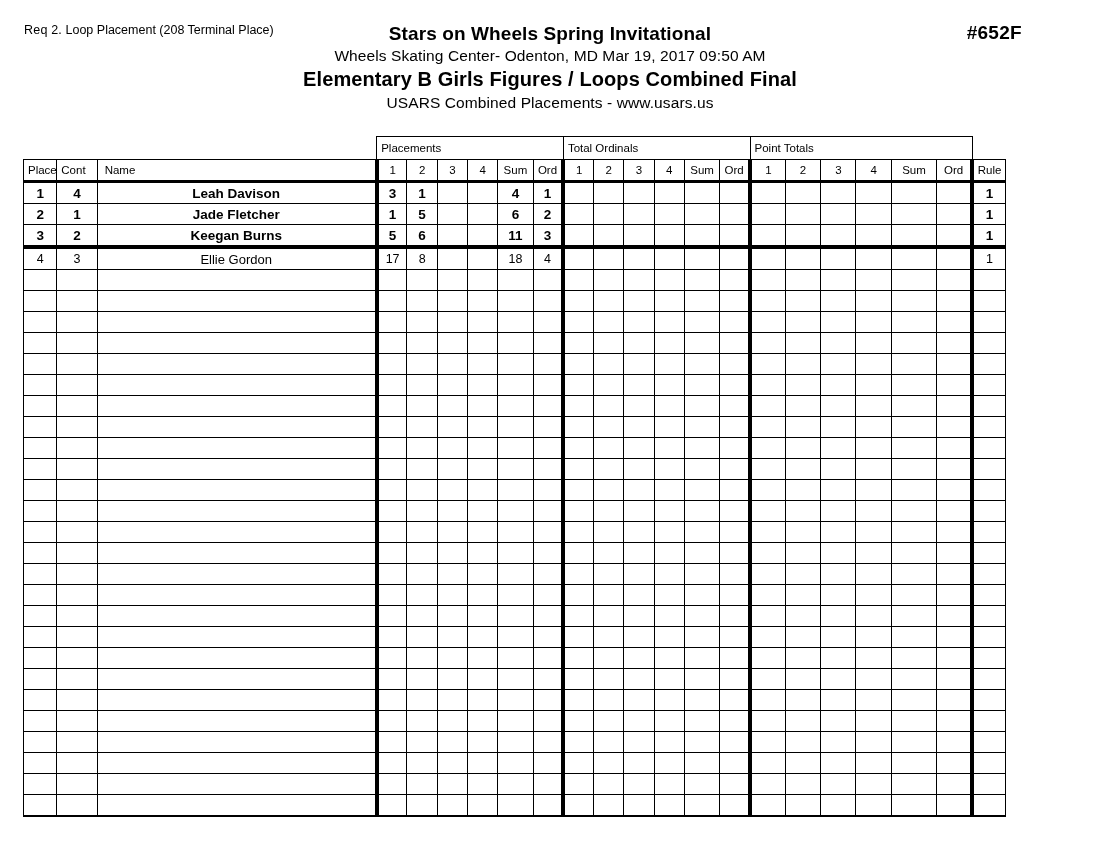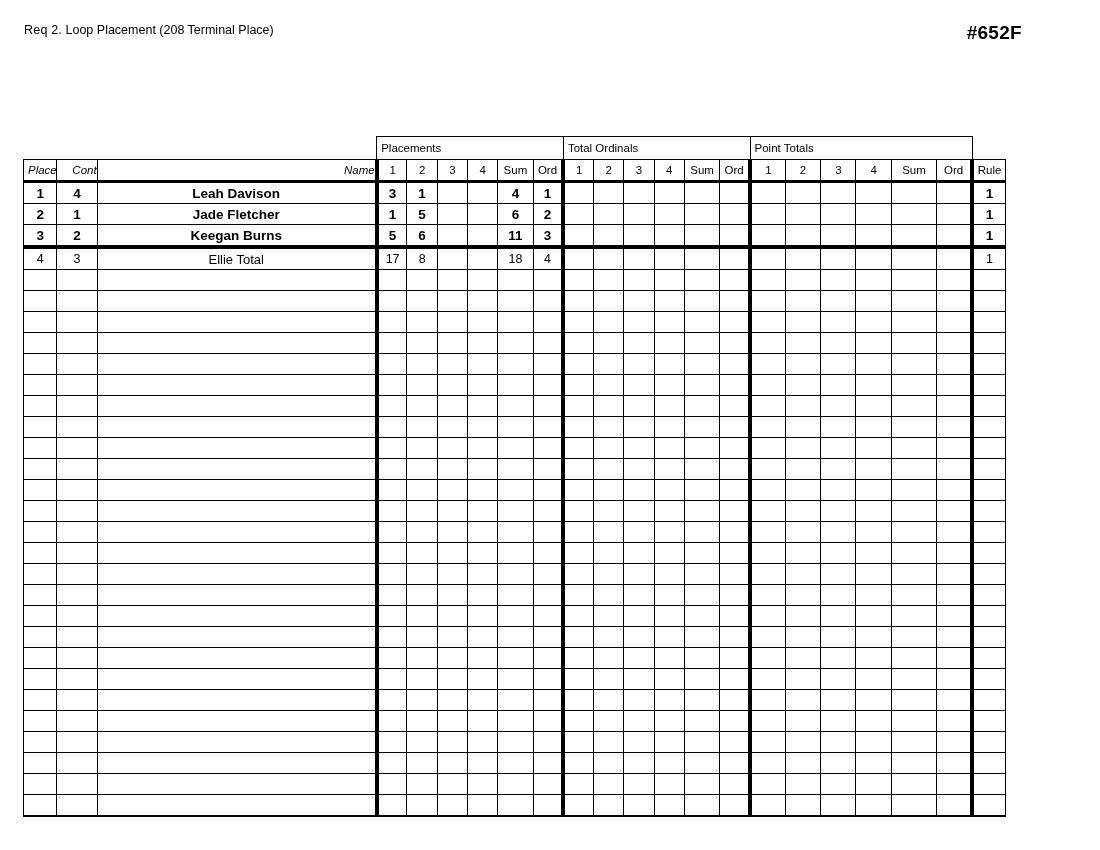--- a/index.html
+++ b/index.html
@@ -109,23 +109,22 @@
     font-size: 11.5px;
   }
   tr.band td.bandgap { border: none; }
 
   
   tr.colhead td {
     height: 20px;
     font-size: 11.5px;
   }
   tr.colhead td.left-head {
-    text-align: right;
+    text-align: left;
     padding-left: 4px;
-    font-style: italic;
   }
   tr.colhead td.namecol { padding-left: 7px; }
 
   
   .tsep-left  { border-left: 4px solid #000 !important; }
   .tsep-right { border-right: 4px solid #000 !important; }
 
   td.nm { text-align: left; padding-left: 6px; font-size: 13px; }
   td.ctr { text-align: center; }
 
@@ -159,20 +158,26 @@
 
   <div class="req-block">
     <div class="req-line">
       <span class="req-lbl">Req  2.</span>
       <span>Loop Placement (208 Terminal Place)</span>
     </div>
   </div>
 
   <div class="event-no">#652F</div>
 
+  <div class="title-stack">
+    <div class="title-main">Stars on Wheels Spring Invitational</div>
+    <div class="title-venue">Wheels Skating Center- Odenton, MD  Mar 19, 2017  09:50 AM</div>
+    <div class="title-event">Elementary B Girls Figures / Loops Combined Final</div>
+    <div class="title-org">USARS Combined Placements - www.usars.us</div>
+  </div>
 
 </div>
 
 <div id="sheet">
   <table class="grid">
     <colgroup>
       <col style="width:33px">
         <col style="width:40px">
         <col style="width:277px">
       <col style="width:30px">
@@ -295,21 +300,21 @@
           <td class="ctr"></td>
           <td class="ctr"></td>
           <td class="ctr"></td>
           <td class="ctr"></td>
           <td class="ctr tsep-right ordcell"></td>
           <td class="ctr">1</td>
         </tr>
         <tr class="datarow plain cutline">
           <td class="ctr">4</td>
           <td class="ctr">3</td>
-          <td class="nm">Ellie Total</td>
+          <td class="nm">Ellie Gordon</td>
           <td class="ctr tsep-left">17</td>
           <td class="ctr">8</td>
           <td class="ctr"></td>
           <td class="ctr"></td>
           <td class="ctr">18</td>
           <td class="ctr ordcell">4</td>
           <td class="ctr tsep-left"></td>
           <td class="ctr"></td>
           <td class="ctr"></td>
           <td class="ctr"></td>

